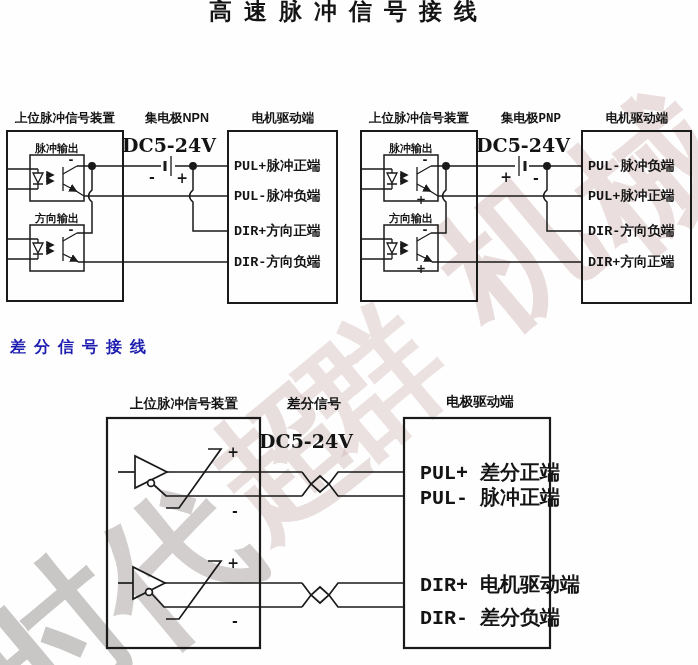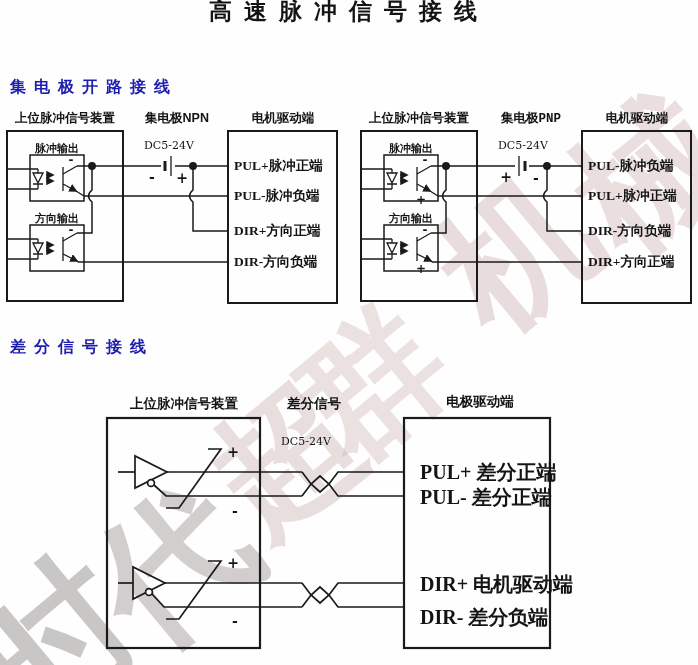--- a/index.html
+++ b/index.html
@@ -18,24 +18,24 @@
   #wires{position:absolute;left:0;top:0;z-index:1;}
   
   .lbl{position:absolute;z-index:2;transform:translate(-50%,-50%);white-space:nowrap;
        font-weight:bold;color:#141414;}
   .title{font-family:"DejaVu Serif","Liberation Serif",serif;font-size:23px;
          letter-spacing:12px;}
   .heading{transform:none;font-family:"DejaVu Serif","Liberation Serif",serif;
            font-size:16px;font-weight:bold;letter-spacing:8px;color:#1d1daf;}
   .boxlbl{font-size:12.5px;}
   .smlbl{font-size:11px;text-align:right;}
-  .volt{font-family:"DejaVu Serif","Liberation Serif",serif;font-size:11px;font-weight:normal;}
+  .volt{font-family:"DejaVu Serif","Liberation Serif",serif;font-size:19px;font-weight:bold;}
   .sign{font-family:"DejaVu Serif","Liberation Serif",serif;font-size:14px;font-weight:bold;}
   .port{position:absolute;z-index:2;transform:translateY(-50%);white-space:nowrap;
-        font-family:Liberation Serif, serif;font-size:13.5px;
+        font-family:Liberation Mono, monospace;font-size:13.5px;
         font-weight:600;color:#141414;}
   .dport{font-size:20px;font-weight:bold;text-align:center;}
 </style>
 </head>
 <body>
 
 <div id="page">
 
   <span class="wm wm1">时</span>
   <span class="wm wm2">代</span>
@@ -160,21 +160,20 @@
           <path d="M208,561 H221 L179,619 H166"></path>
           <path d="M302,583 L311,595 L320,603 L329,595 L338,583 H404"></path>
           <path d="M302,607 L311,595 L320,587 L329,595 L338,607 H404"></path>
         </g>
       </g>
     </g>
   </svg>
 
   <div class="lbl title" style="left:349px;top:11px;">高速脉冲信号接线</div>
 
-  <div class="lbl heading" style="left:10px;top:77px;">集电极开路接线</div>
   <div class="lbl heading" style="left:10px;top:337px;">差分信号接线</div>
 
   <div class="lbl boxlbl" style="left:65px;top:118px;">上位脉冲信号装置</div>
   <div class="lbl boxlbl" style="left:177px;top:118px;">集电极NPN</div>
   <div class="lbl boxlbl" style="left:283px;top:118px;">电机驱动端</div>
   <div class="lbl volt" style="left:169px;top:145px;">DC5-24V</div>
   <div class="lbl smlbl" style="left:57px;top:148px;">脉冲输出</div>
   <div class="lbl smlbl" style="left:57px;top:218px;">方向输出</div>
   <div class="lbl sign" style="left:152px;top:177px;">-</div>
   <div class="lbl sign" style="left:182px;top:178px;">+</div>
@@ -204,17 +203,17 @@
 
   <div class="lbl" style="left:184px;top:404px;font-size:13.5px;">上位脉冲信号装置</div>
   <div class="lbl" style="left:314px;top:404px;font-size:13.5px;">差分信号</div>
   <div class="lbl volt" style="left:306px;top:441px;">DC5-24V</div>
   <div class="lbl" style="left:480px;top:402px;font-size:13.5px;">电极驱动端</div>
   <div class="lbl sign" style="left:233px;top:452px;">+</div>
   <div class="lbl sign" style="left:235px;top:511px;">-</div>
   <div class="lbl sign" style="left:233px;top:563px;">+</div>
   <div class="lbl sign" style="left:235px;top:621px;">-</div>
   <div class="port dport" style="left:420px;top:472px;">PUL+ 差分正端</div>
-  <div class="port dport" style="left:420px;top:497px;">PUL- 差分正端</div>
+  <div class="port dport" style="left:420px;top:497px;">PUL- 脉冲正端</div>
   <div class="port dport" style="left:420px;top:584px;">DIR+ 电机驱动端</div>
   <div class="port dport" style="left:420px;top:617px;">DIR- 差分负端</div>
 
 </div>
 
 </body></html>

